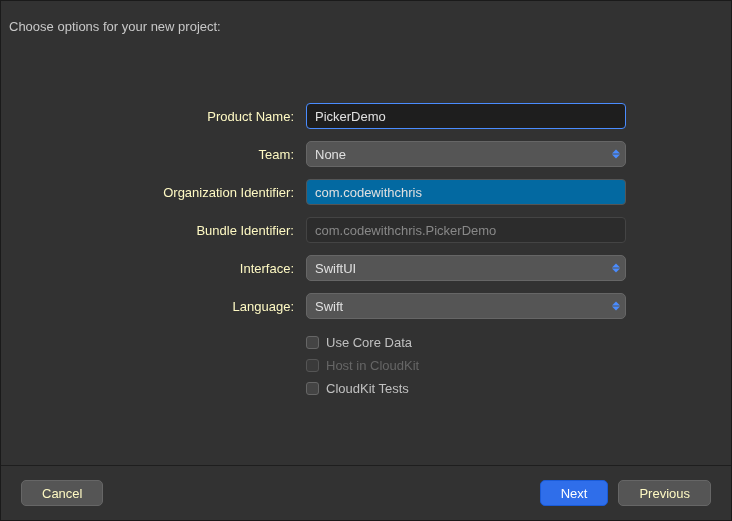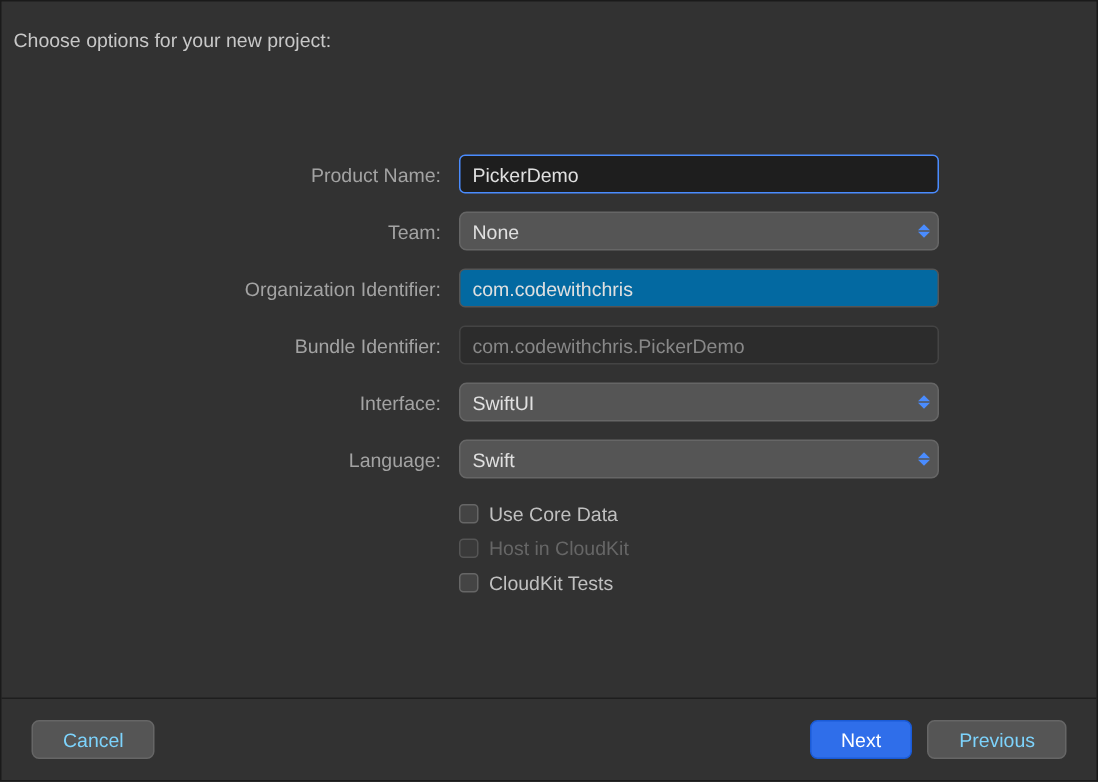--- a/index.html
+++ b/index.html
@@ -40,21 +40,21 @@
       align-items: center;
       width: 100%;
       max-width: 520px;
       margin-bottom: 12px;
     }
     .form-label {
       text-align: right;
       width: 200px;
       min-width: 200px;
       padding-right: 12px;
-      color: #a3a3a3;
+      color: #fef9c3;
       font-size: 13px;
       white-space: nowrap;
     }
     .form-input {
       flex: 1;
       height: 26px;
       background: #1e1e1e;
       border: 1.5px solid #4a8cff;
       border-radius: 4px;
       color: #e0e0e0;
@@ -170,21 +170,21 @@
       padding: 0 20px;
       border-radius: 5px;
       font-size: 13px;
       cursor: pointer;
       border: none;
       outline: none;
       font-family: inherit;
     }
     .btn-secondary {
       background: #555;
-      color: #7dd3fc;
+      color: #fef9c3;
       border: 1px solid #666;
     }
     .btn-primary {
       background: #2f6eea;
       color: #fff;
       border: 1px solid #1a5bd8;
     }
   </style>
 </head>
 <body>

